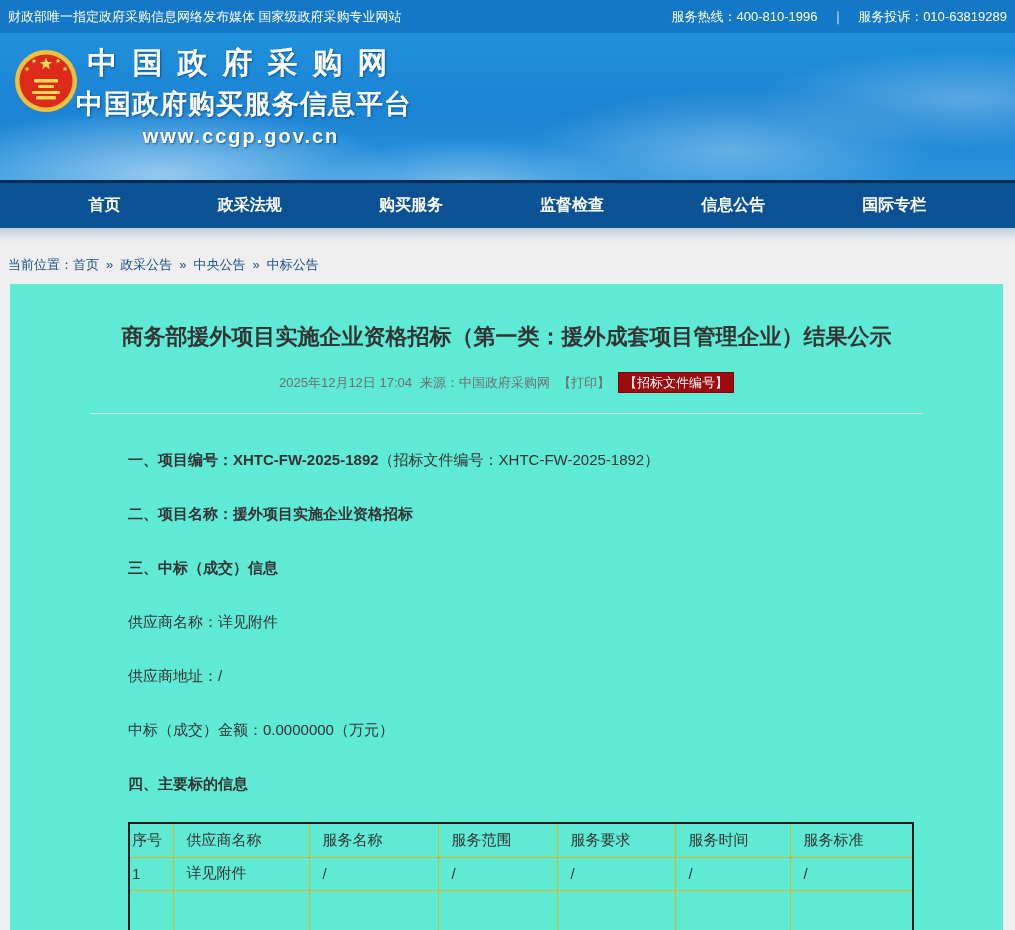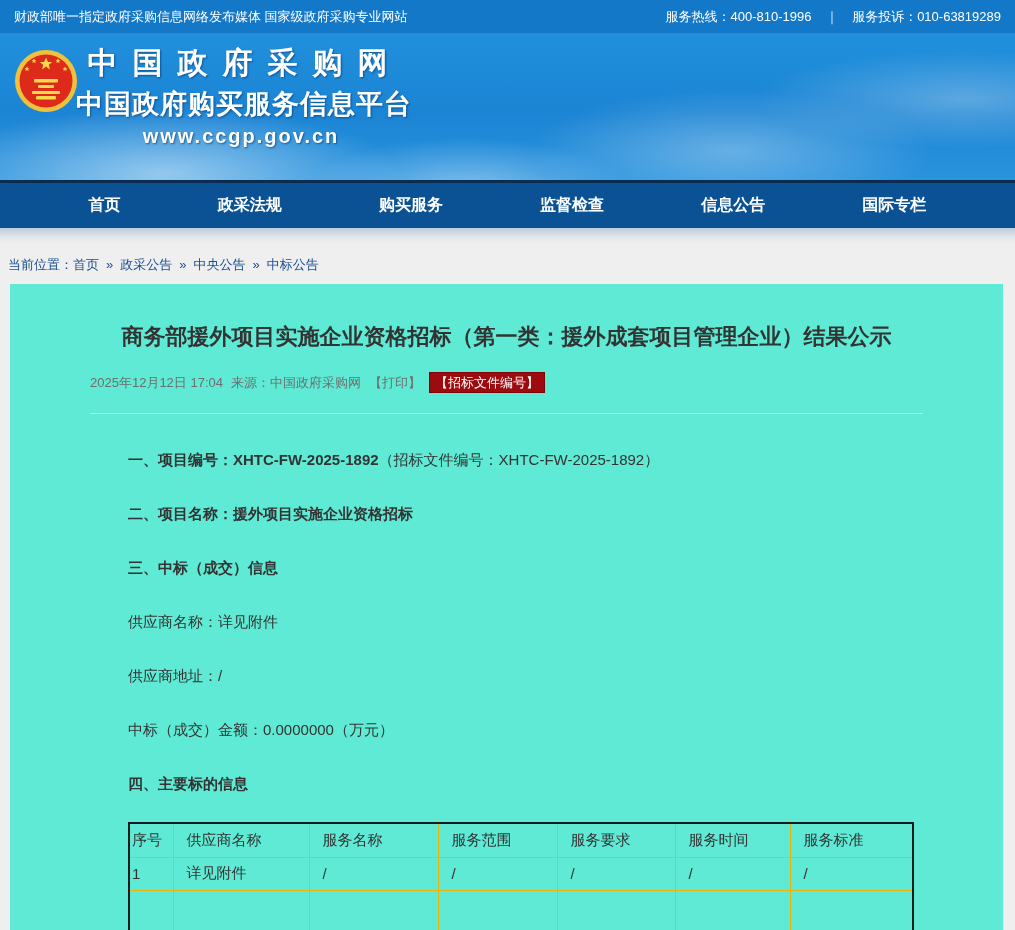--- a/index.html
+++ b/index.html
@@ -1,21 +1,21 @@
 <!DOCTYPE html>
 <html><head>
 <meta charset="utf-8">
 <style>
   * { margin:0; padding:0; box-sizing:border-box; }
   html,body { width:1015px; height:930px; overflow:hidden; background:#efefef;
     font-family:"Liberation Sans","DejaVu Sans",sans-serif; }
 
   
   .topbar { height:33px; background:#1478c8; color:#fff; font-size:13px;
-    display:flex; align-items:center; justify-content:space-between; padding:0 14px; }
+    display:flex; align-items:center; justify-content:space-between; padding:0 8px; }
   .topbar-right { display:flex; align-items:center; gap:14px; }
   .topbar-right .sep { opacity:.9; }
 
   
   .banner { position:relative; height:147px;
     background:
       radial-gradient(ellipse 340px 95px at 16% 96%, rgba(255,255,255,.50), rgba(255,255,255,0) 70%),
       radial-gradient(ellipse 230px 70px at 46% 105%, rgba(255,255,255,.38), rgba(255,255,255,0) 70%),
       radial-gradient(ellipse 280px 85px at 72% 80%, rgba(255,255,255,.30), rgba(255,255,255,0) 72%),
       radial-gradient(ellipse 300px 70px at 95% 45%, rgba(255,255,255,.28), rgba(255,255,255,0) 70%),
@@ -38,21 +38,21 @@
   
   .breadcrumb { height:39px; display:flex; align-items:center; padding:0 8px;
     color:#1a4f91; font-size:13px; background:#efefef; }
   .breadcrumb a { color:#1a4f91; text-decoration:none; cursor:pointer; }
   .breadcrumb .bsep { margin:0 7px; color:#1a4f91; }
 
   
   .card { background:#5eead4; margin-left:10px; width:993px; height:678px; padding-top:38px; }
   .article-title { text-align:center; font-size:22px; font-weight:bold; color:#333;
     padding:0 40px; line-height:30px; }
-  .meta { display:flex; align-items:center; justify-content:flex-start; gap:8px;
+  .meta { display:flex; align-items:center; justify-content:center; gap:8px;
     margin:20px 80px 0; padding-bottom:20px; border-bottom:1px solid #dcdcdc;
     font-size:13px; color:#6e6e6e; }
   .meta a.plain { color:#6e6e6e; text-decoration:none; cursor:pointer; }
   .badge { background:#9e0b0f; border:1px solid #7c0305; color:#fff; font-size:13px;
     padding:2px 5px; cursor:pointer; line-height:15px; }
 
   .content { padding:2px 80px 0 118px; font-size:15px; color:#333; }
   .content p { margin-top:34px; line-height:20px; }
   .content p b { font-weight:bold; }
 

